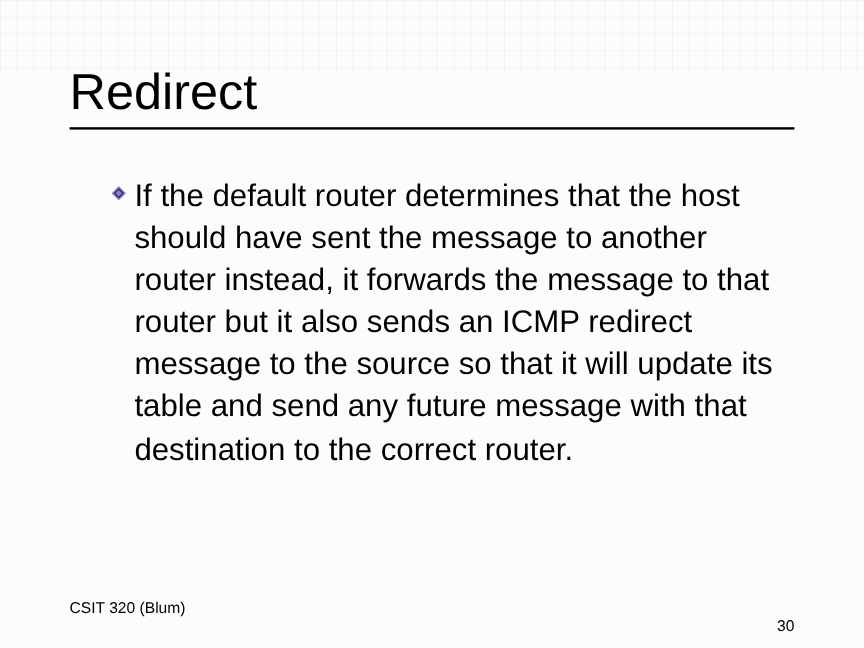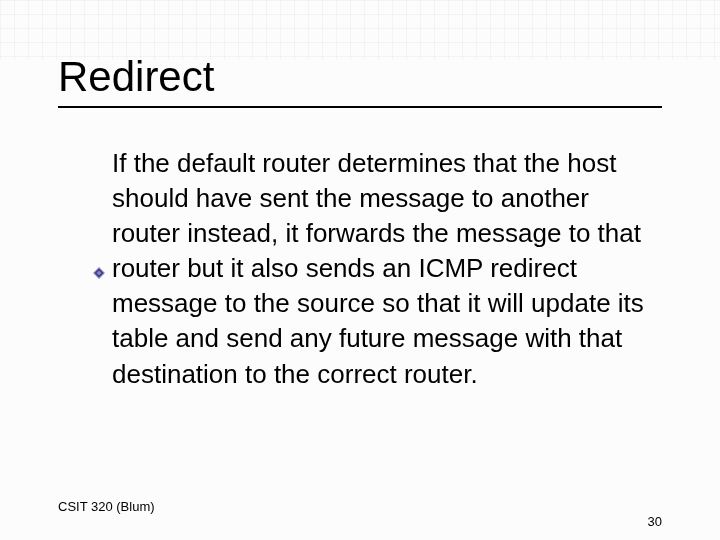--- a/index.html
+++ b/index.html
@@ -50,21 +50,21 @@
     background: #000;
   }
   .body-area {
     position: absolute;
     left: 92px;
     right: 58px;
     top: 146px;
   }
   .bullet-row {
     display: flex;
-    align-items: center;
+    align-items: flex-start;
   }
   .bullet-icon {
     flex: 0 0 auto;
     width: 14px;
     height: 14px;
     margin-top: 8px;
     margin-right: 6px;
   }
   .bullet-icon svg {
     width: 14px;

